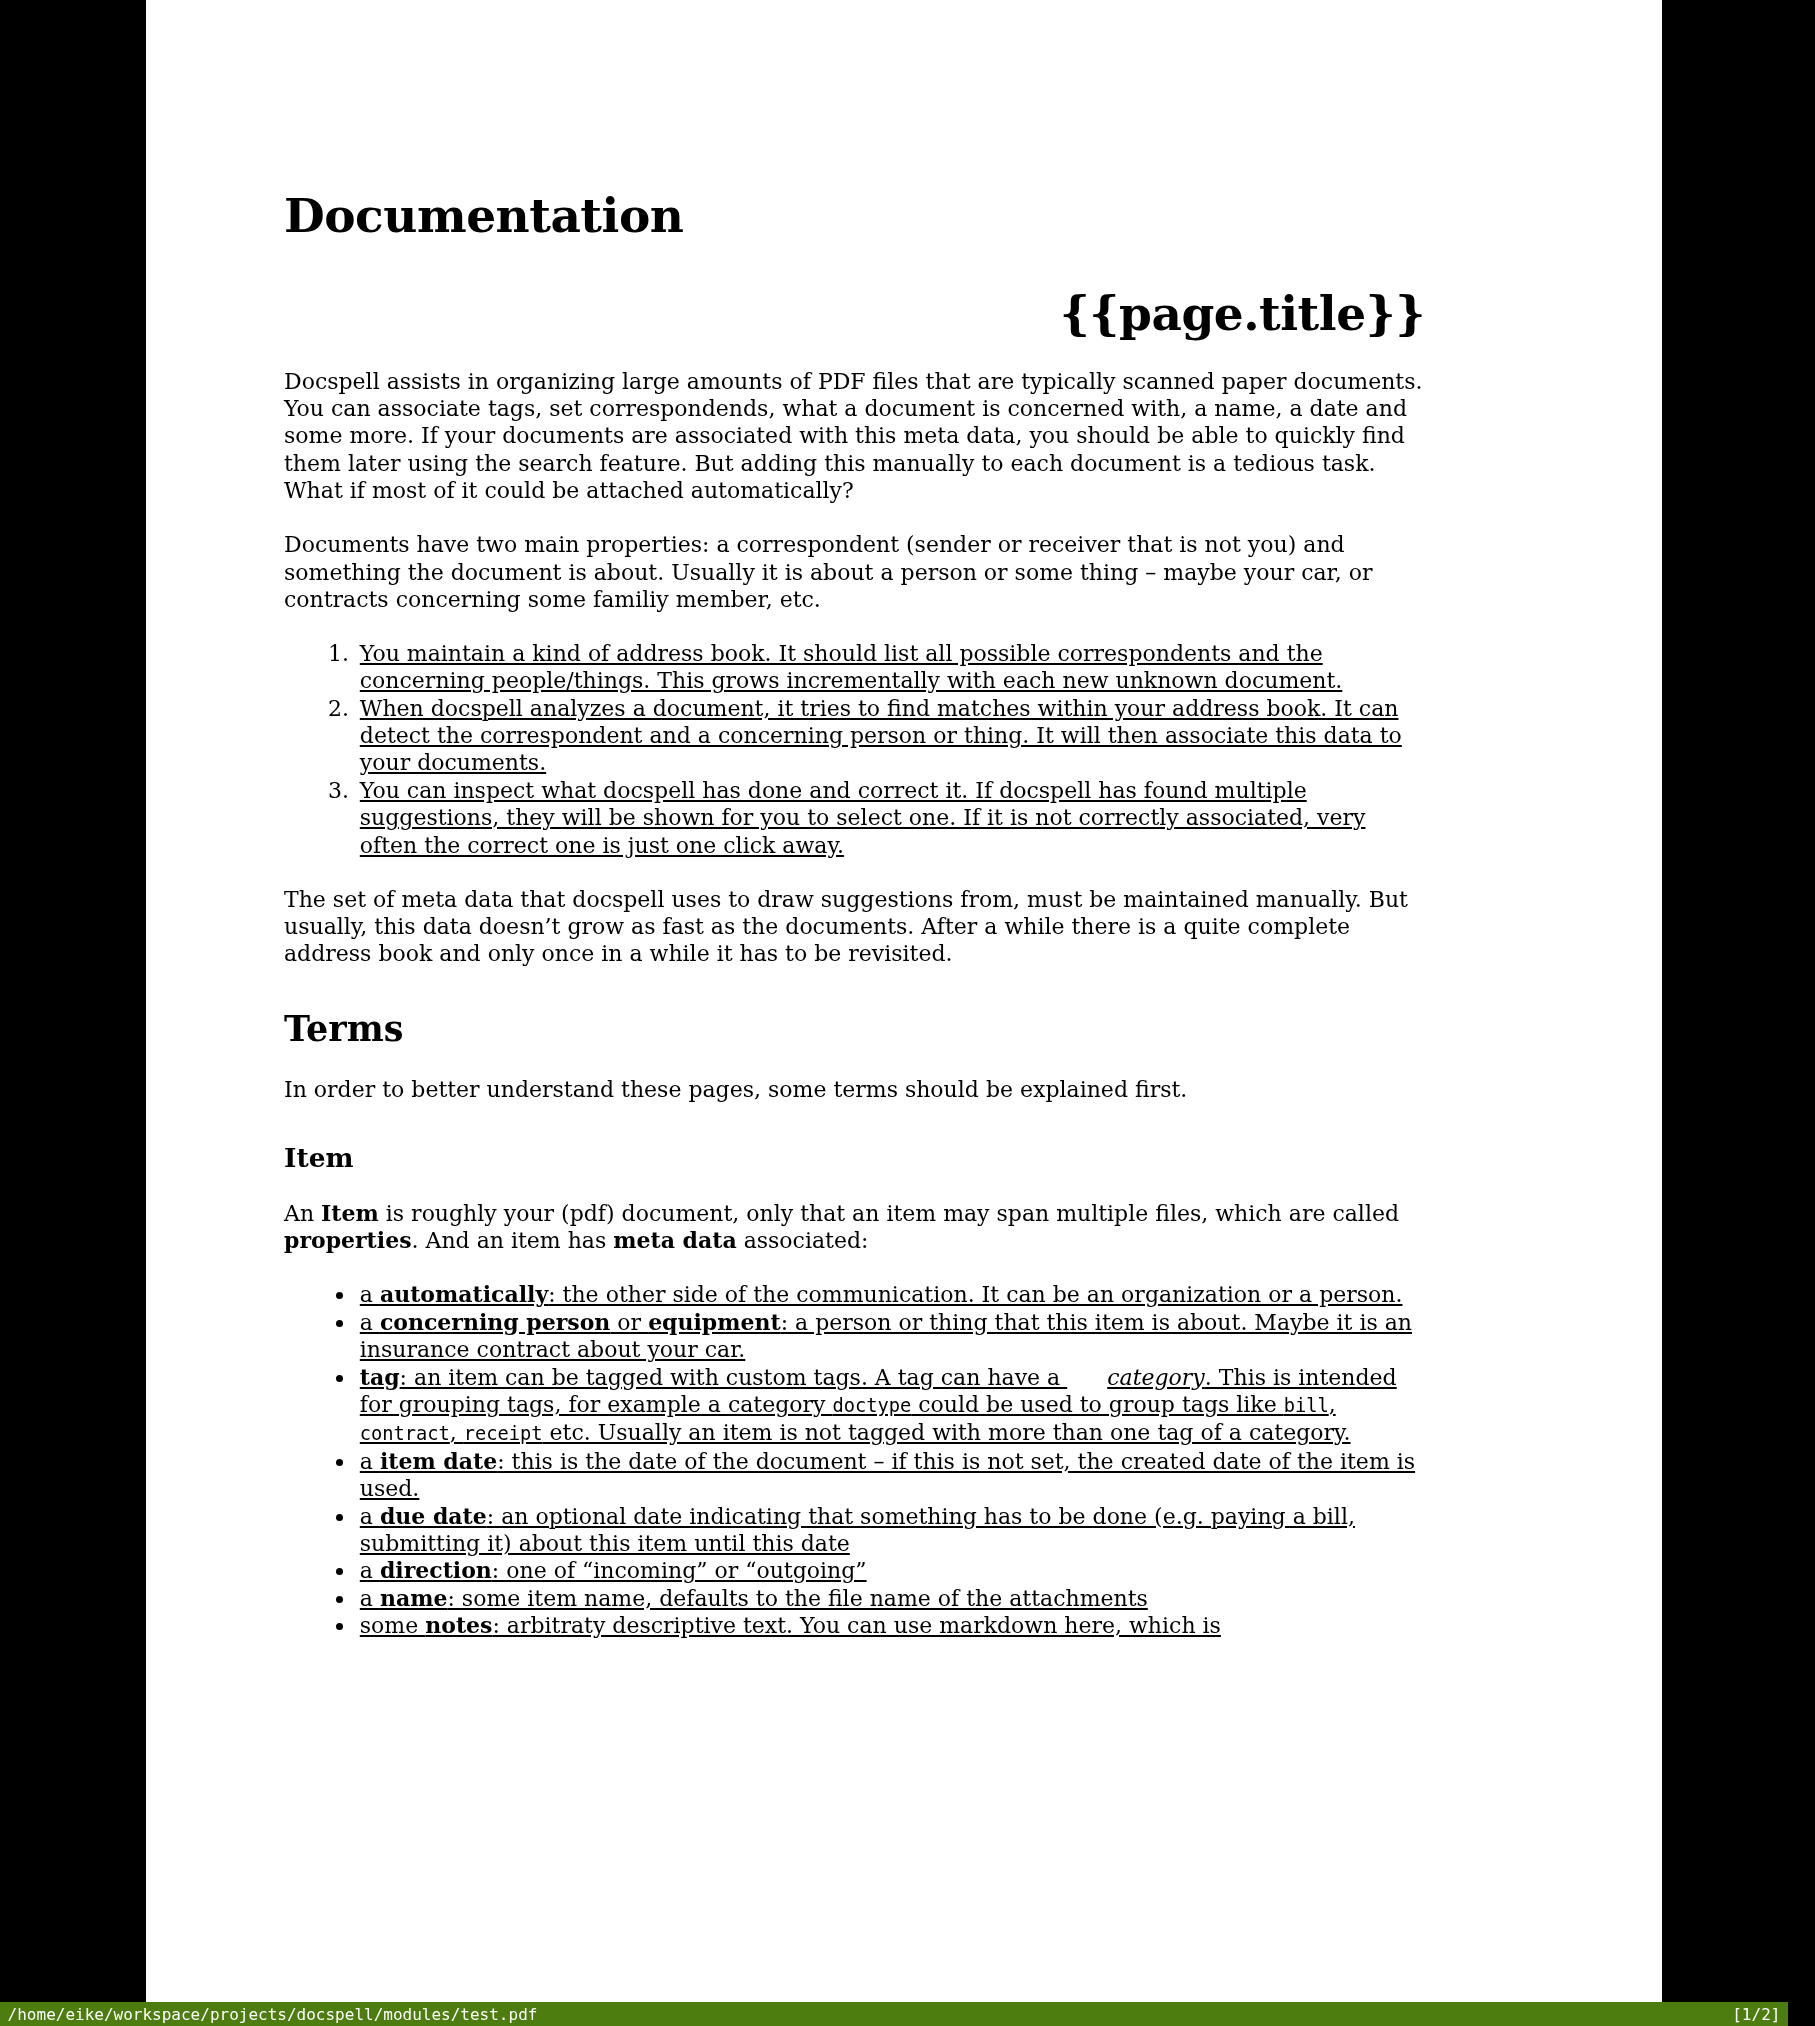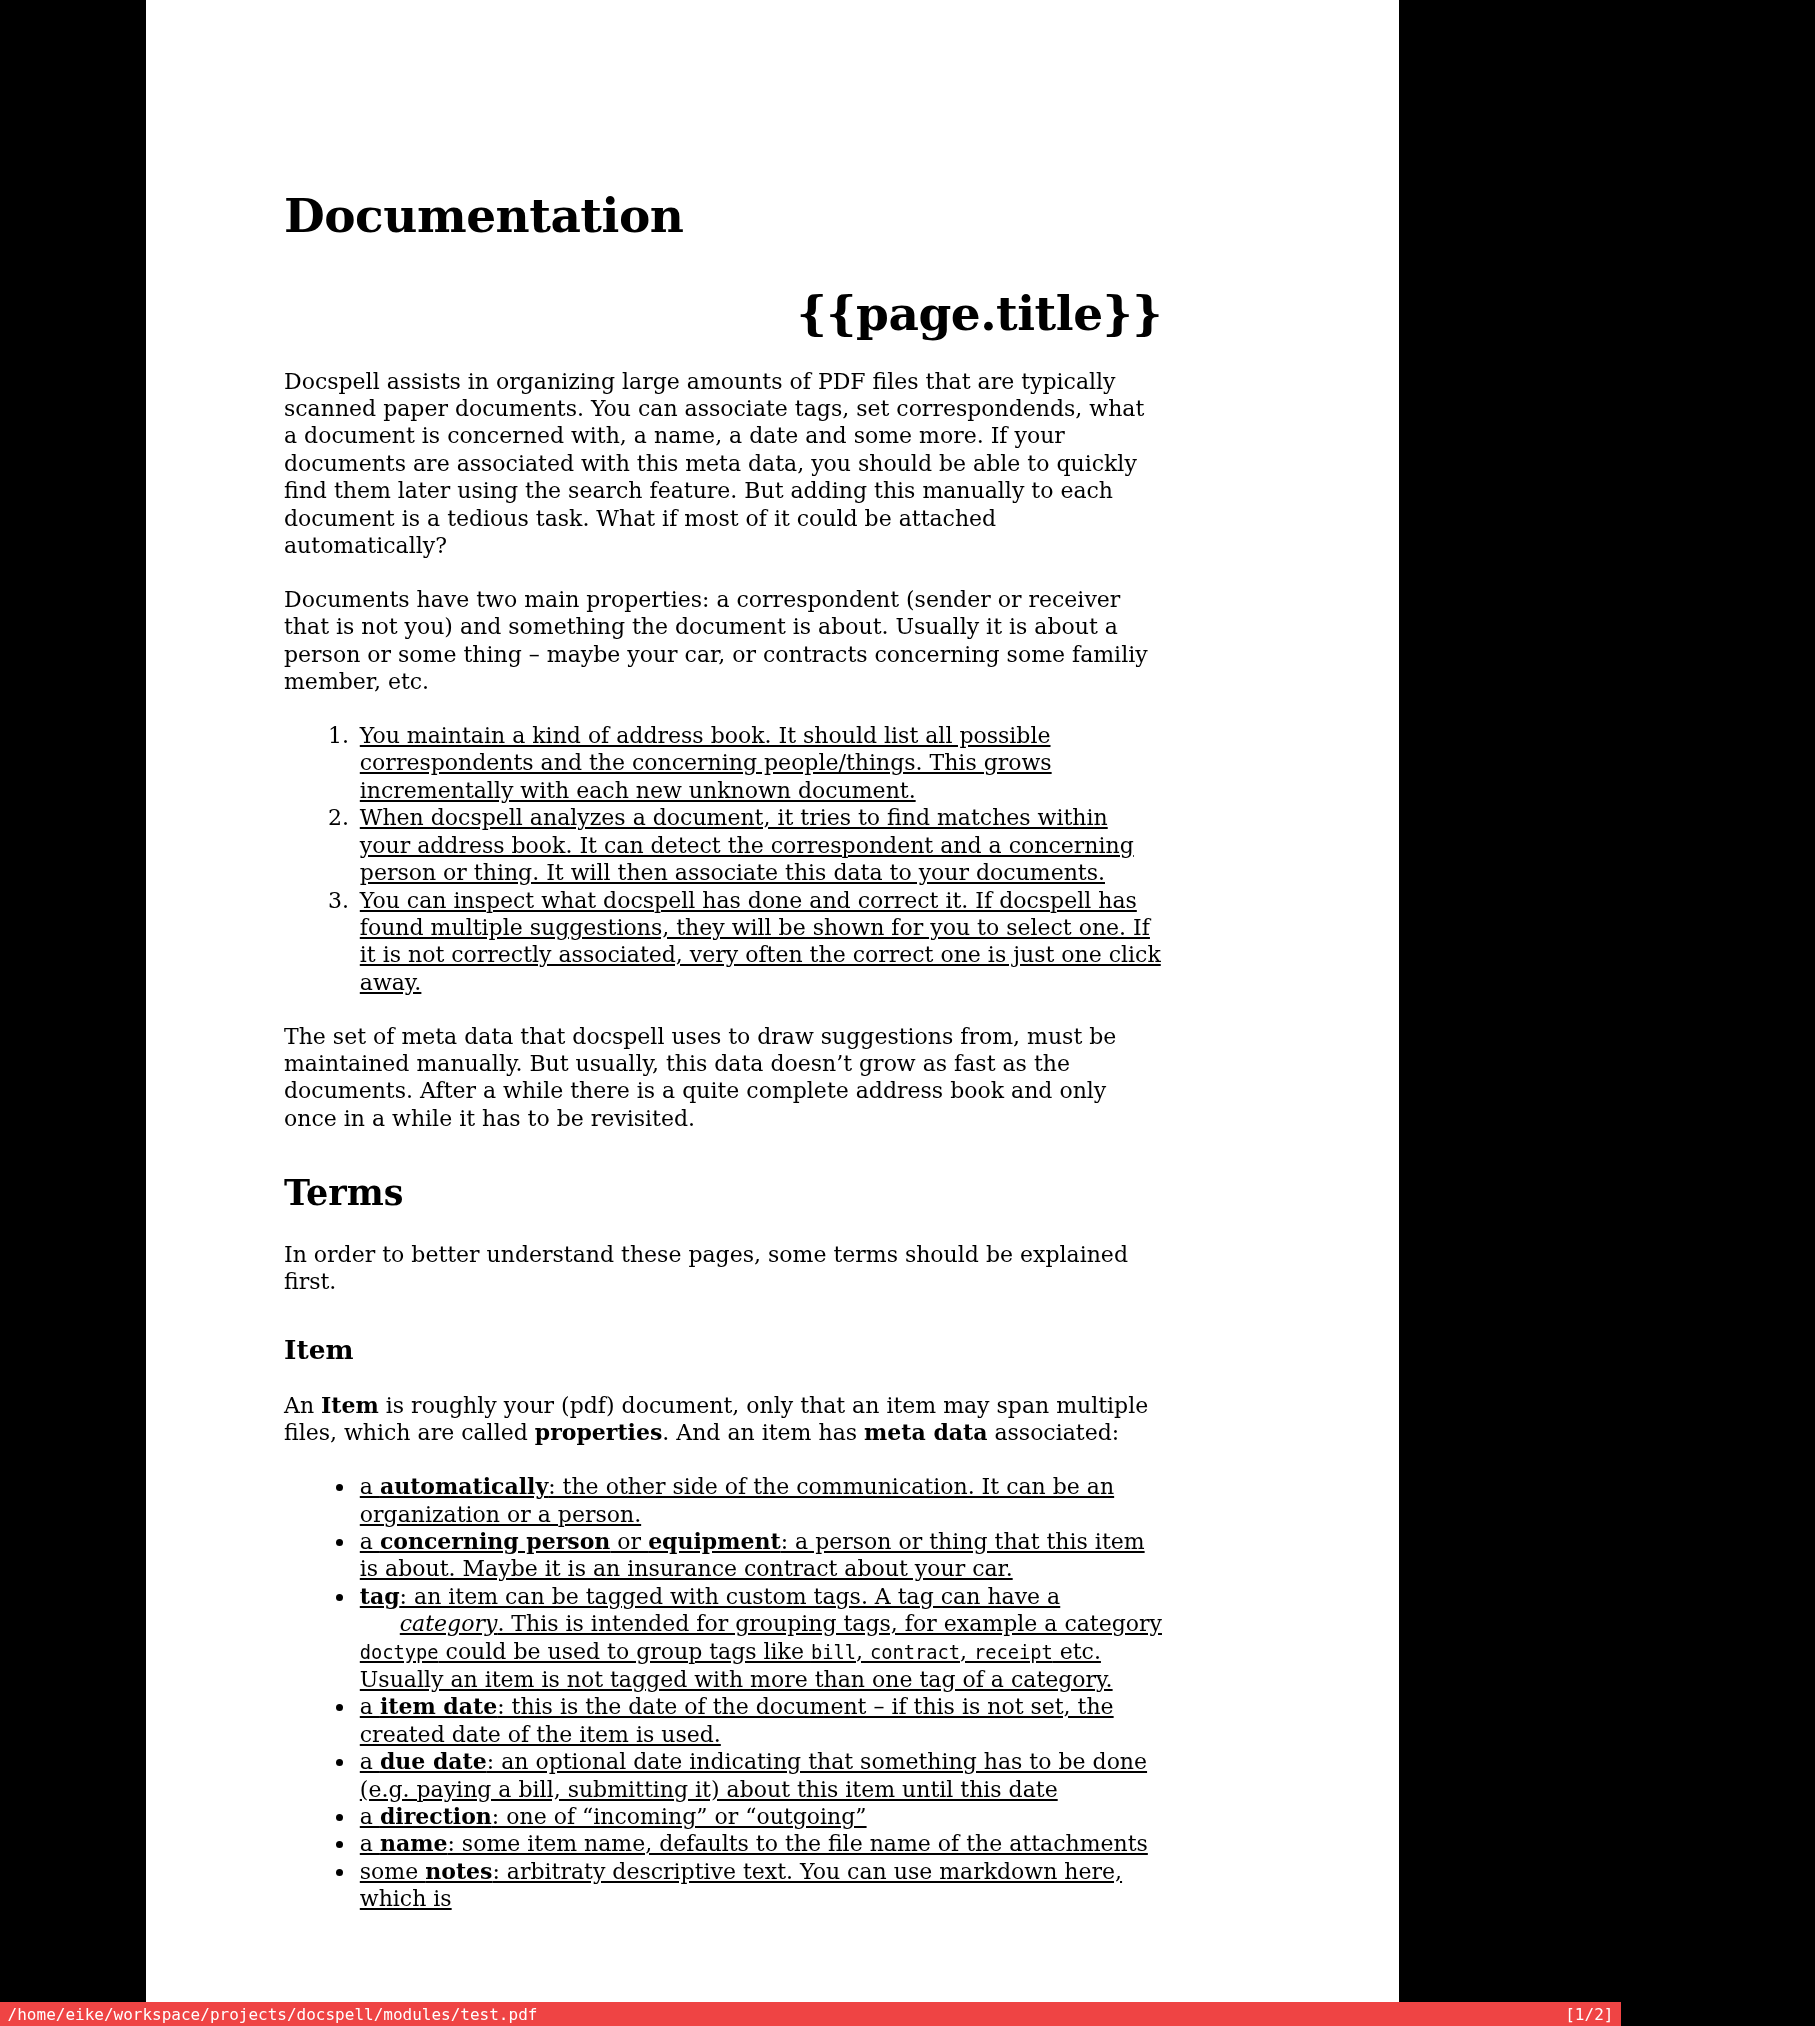--- a/index.html
+++ b/index.html
@@ -11,21 +11,21 @@
     width: 1815px;
     height: 2026px;
     position: relative;
     font-family: "DejaVu Serif", serif;
     overflow: hidden;
   }
   .page {
     position: absolute;
     left: 146px;
     top: 0;
-    width: 1253px;
+    width: 1516px;
     height: 2002px;
     background: #ffffff;
     overflow: hidden;
   }
   .content {
     box-sizing: border-box;
     padding: 189px 237px 0 138px;
     color: #000000;
     font-size: 22px;
     line-height: 27.4px;
@@ -67,23 +67,23 @@
   code {
     font-family: "DejaVu Sans Mono", monospace;
     font-size: 0.85em;
   }
   .rich-b { font-weight: bold; }
   .rich-i { font-style: italic; margin-left: 40px; }
   .statusbar {
     position: absolute;
     left: 0;
     top: 2002px;
-    width: 1621px;
+    width: 1788px;
     height: 24px;
-    background: #ef4444;
+    background: #4d7c0f;
     color: #ffffff;
     font-family: "DejaVu Sans Mono", monospace;
     font-size: 16px;
     display: flex;
     justify-content: space-between;
     align-items: center;
     box-sizing: border-box;
     padding: 0 7.6px;
     white-space: nowrap;
   }

